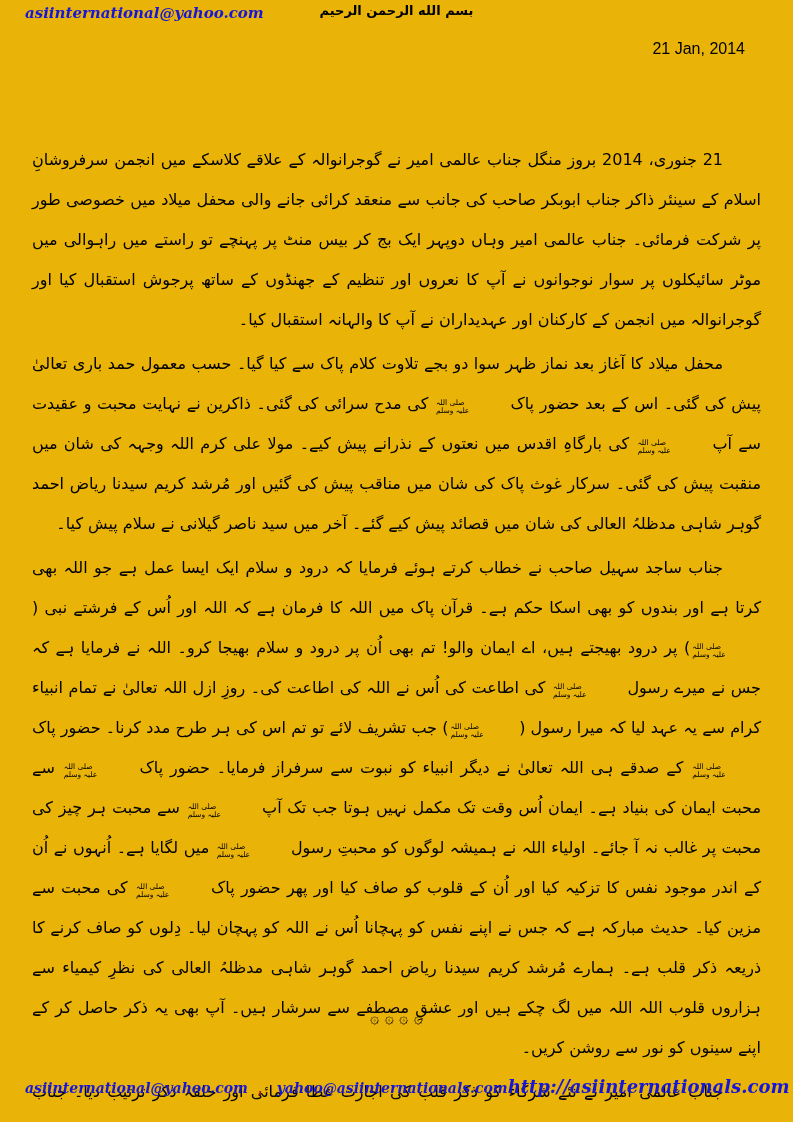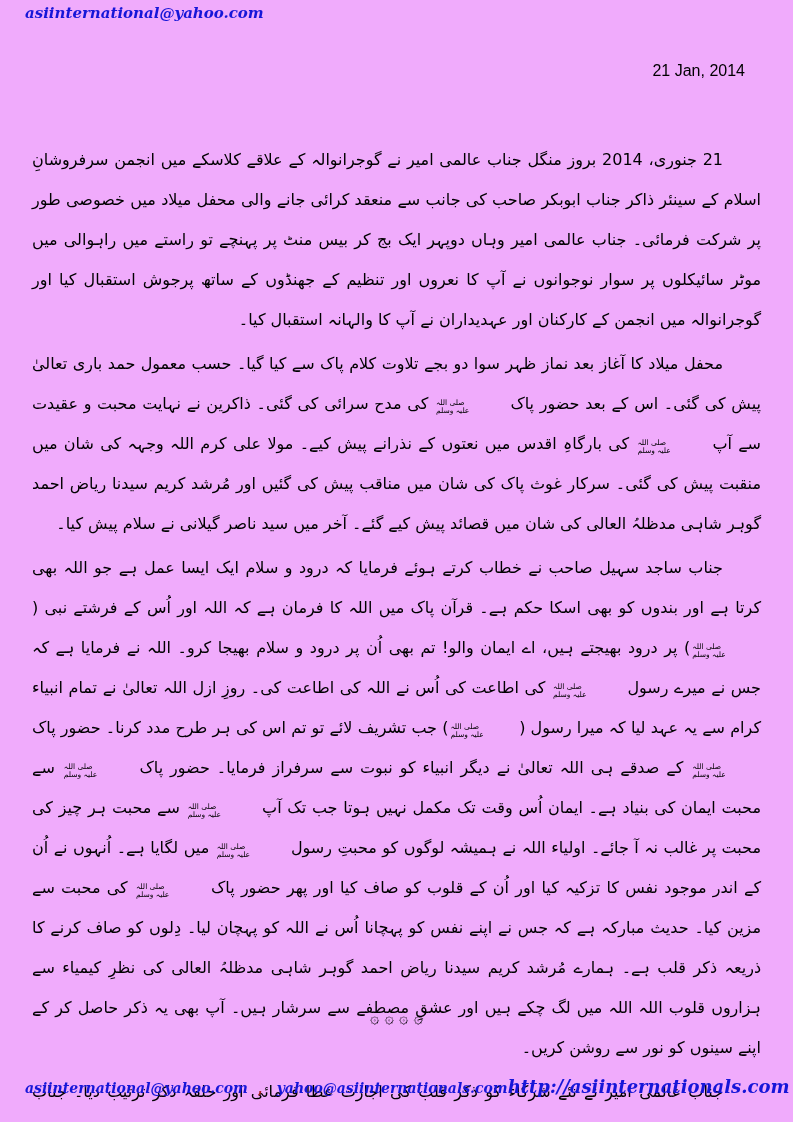--- a/index.html
+++ b/index.html
@@ -1,37 +1,37 @@
 <!DOCTYPE html>
 <html lang="ur"><head>
 <meta charset="utf-8">
 <style>
   html,body{margin:0;padding:0;background:#ffffff;}
   .page{
     position:relative;
     width:793px;height:1122px;
-    background:#f0abfc;
+    background:#eab308;
     overflow:hidden;
     font-family:"DejaVu Sans", sans-serif;
     color:#000;
   }
   
   .top-email{
     position:absolute;left:25px;top:4px;
     font-family:"DejaVu Serif", serif;
     font-style:italic;font-weight:bold;
     font-size:15px;color:#1616d8;
   }
   .bismillah{
     position:absolute;top:3px;left:0;width:100%;
     text-align:center;font-size:13px;font-weight:bold;
     direction:rtl;
   }
   .doc-date{
-    position:absolute;top:62px;right:48px;
+    position:absolute;top:40px;right:48px;
     font-family:"Liberation Sans", sans-serif;
     font-size:16px;color:#000;
   }
   .doc-title{
     position:absolute;top:34px;left:0;width:100%;
     text-align:center;direction:rtl;
     font-size:33px;font-weight:bold;
     letter-spacing:1px;
   }
   
@@ -75,20 +75,21 @@
   .footer-comma{font-size:14px;color:#aa2222;margin:0 14px 0 10px;font-style:normal;}
   .footer-spacer{flex:1;}
   .footer-url{font-size:18px;color:#1616d8;font-style:italic;}
 </style>
 </head>
 <body>
 
 <div class="page">
 
   <div class="top-email">asiinternational@yahoo.com</div>
+  <div class="bismillah">بسم الله الرحمن الرحيم</div>
   <div class="doc-date">21 Jan, 2014</div>
 
   <div class="content">
     <p class="para"><span class="saw-host">21 جنوری، 2014 بروز منگل جناب عالمی امیر نے گوجرانوالہ کے علاقے کلاسکے میں انجمن سرفروشانِ اسلام کے سینئر ذاکر جناب ابوبکر صاحب کی جانب سے منعقد کرائی جانے والی محفل میلاد میں خصوصی طور پر شرکت فرمائی۔ جناب عالمی امیر وہاں دوپہر ایک بج کر بیس منٹ پر پہنچے تو راستے میں راہوالی میں موٹر سائیکلوں پر سوار نوجوانوں نے آپ کا نعروں اور تنظیم کے جھنڈوں کے ساتھ پرجوش استقبال کیا اور گوجرانوالہ میں انجمن کے کارکنان اور عہدیداران نے آپ کا والہانہ استقبال کیا۔</span></p>
     <p class="para"><span class="saw-host">محفل میلاد کا آغاز بعد نماز ظہر سوا دو بجے تلاوت کلام پاک سے کیا گیا۔ حسب معمول حمد باری تعالیٰ پیش کی گئی۔ اس کے بعد حضور پاک <span class="saw">صلی اللہ<br>علیہ وسلم</span> کی مدح سرائی کی گئی۔ ذاکرین نے نہایت محبت و عقیدت سے آپ <span class="saw">صلی اللہ<br>علیہ وسلم</span> کی بارگاہِ اقدس میں نعتوں کے نذرانے پیش کیے۔ مولا علی کرم اللہ وجہہ کی شان میں منقبت پیش کی گئی۔ سرکار غوث پاک کی شان میں مناقب پیش کی گئیں اور مُرشد کریم سیدنا ریاض احمد گوہر شاہی مدظلہُ العالی کی شان میں قصائد پیش کیے گئے۔ آخر میں سید ناصر گیلانی نے سلام پیش کیا۔</span></p>
     <p class="para"><span class="saw-host">جناب ساجد سہیل صاحب نے خطاب کرتے ہوئے فرمایا کہ درود و سلام ایک ایسا عمل ہے جو اللہ بھی کرتا ہے اور بندوں کو بھی اسکا حکم ہے۔ قرآن پاک میں اللہ کا فرمان ہے کہ اللہ اور اُس کے فرشتے نبی (<span class="saw">صلی اللہ<br>علیہ وسلم</span>) پر درود بھیجتے ہیں، اے ایمان والو! تم بھی اُن پر درود و سلام بھیجا کرو۔ اللہ نے فرمایا ہے کہ جس نے میرے رسول <span class="saw">صلی اللہ<br>علیہ وسلم</span> کی اطاعت کی اُس نے اللہ کی اطاعت کی۔ روزِ ازل اللہ تعالیٰ نے تمام انبیاء کرام سے یہ عہد لیا کہ میرا رسول (<span class="saw">صلی اللہ<br>علیہ وسلم</span>) جب تشریف لائے تو تم اس کی ہر طرح مدد کرنا۔ حضور پاک <span class="saw">صلی اللہ<br>علیہ وسلم</span> کے صدقے ہی اللہ تعالیٰ نے دیگر انبیاء کو نبوت سے سرفراز فرمایا۔ حضور پاک <span class="saw">صلی اللہ<br>علیہ وسلم</span> سے محبت ایمان کی بنیاد ہے۔ ایمان اُس وقت تک مکمل نہیں ہوتا جب تک آپ <span class="saw">صلی اللہ<br>علیہ وسلم</span> سے محبت ہر چیز کی محبت پر غالب نہ آ جائے۔ اولیاء اللہ نے ہمیشہ لوگوں کو محبتِ رسول <span class="saw">صلی اللہ<br>علیہ وسلم</span> میں لگایا ہے۔ اُنہوں نے اُن کے اندر موجود نفس کا تزکیہ کیا اور اُن کے قلوب کو صاف کیا اور پھر حضور پاک <span class="saw">صلی اللہ<br>علیہ وسلم</span> کی محبت سے مزین کیا۔ حدیث مبارکہ ہے کہ جس نے اپنے نفس کو پہچانا اُس نے اللہ کو پہچان لیا۔ دِلوں کو صاف کرنے کا ذریعہ ذکر قلب ہے۔ ہمارے مُرشد کریم سیدنا ریاض احمد گوہر شاہی مدظلہُ العالی کی نظرِ کیمیاء سے ہزاروں قلوب اللہ اللہ میں لگ چکے ہیں اور عشقِ مصطفے سے سرشار ہیں۔ آپ بھی یہ ذکر حاصل کر کے اپنے سینوں کو نور سے روشن کریں۔</span></p>
     <p class="para"><span class="saw-host">جناب عالمی امیر نے نئے شرکاء کو ذکر قلب کی اجازت عطا فرمائی اور حلقہ ذکر ترتیب دیا۔ جناب حاجی عبدالحفیظ قادری نے دعائے خیر فرمائی۔ درود و سلام پر محفل کا اختتام کیا گیا۔ خواتین کی محفل دو بجے تا چار بجے منعقد کی گئی۔ </span></p>
   </div>
 
   <div class="ornaments">۞ ۞ ۞ ۞</div>

